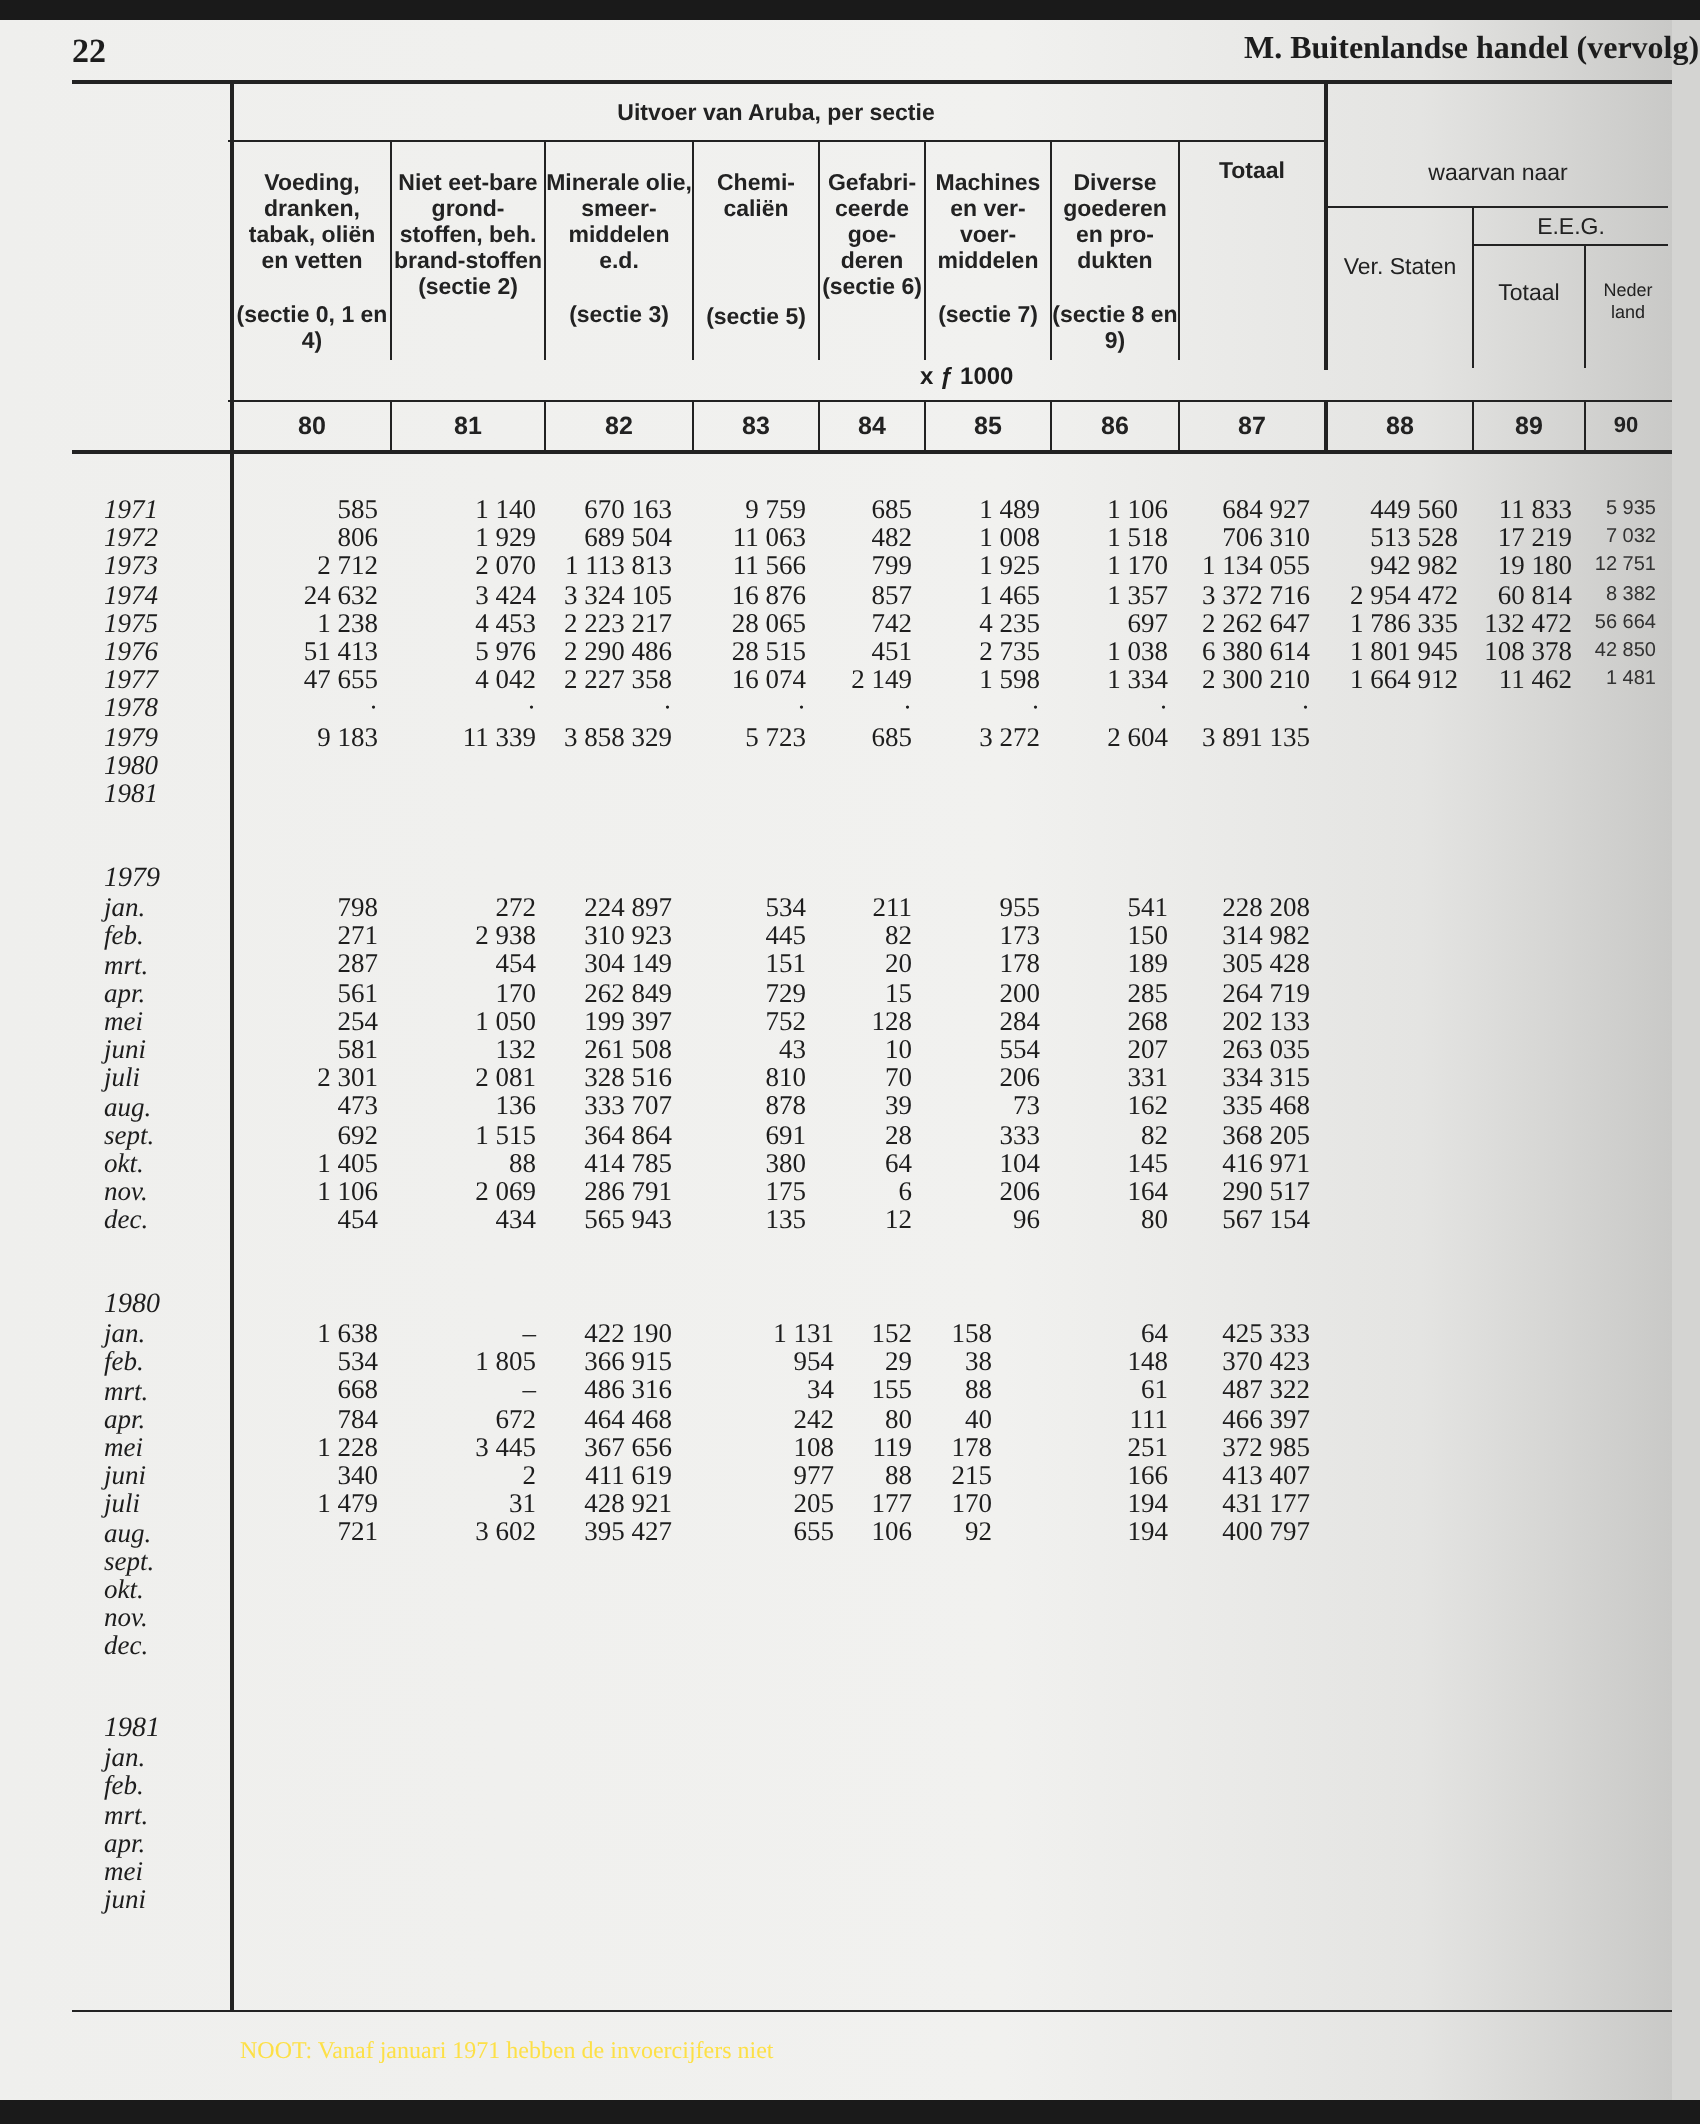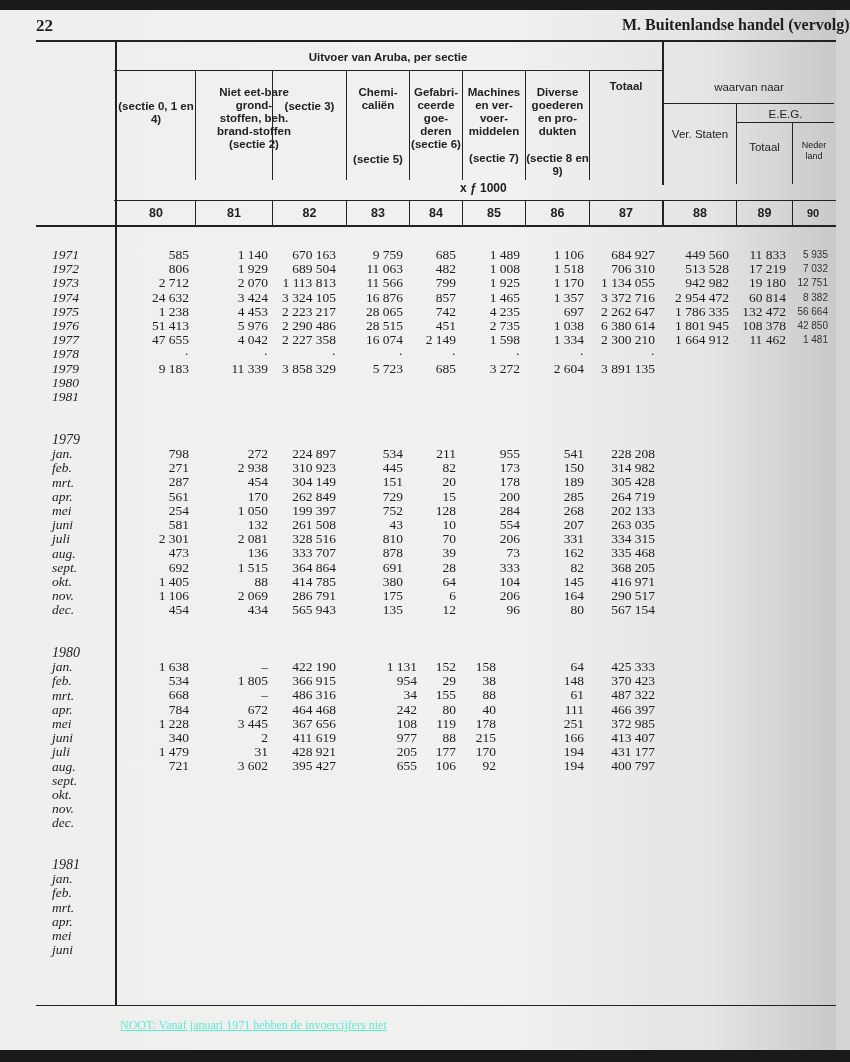--- a/index.html
+++ b/index.html
@@ -19,21 +19,21 @@
   .line { position: absolute; background: #222; }
   .hdr { position: absolute; font-family: "Liberation Sans", sans-serif; font-size: 11.5px; font-weight: bold; text-align: center; line-height: 13px; color: #222; }
   .colnum { position: absolute; font-family: "Liberation Sans", sans-serif; font-size: 12.5px; font-weight: bold; text-align: center; color: #222; }
   .unit { position: absolute; left: 460px; top: 181px; font-family: "Liberation Sans", sans-serif; font-size: 12px; font-weight: bold; }
   .label-col { position: absolute; left: 52px; width: 60px; font-style: italic; font-size: 13.5px; line-height: 14.2px; }
   .label-col div { height: 14.2px; }
   .label-col .yr { font-size: 14px; }
   .datacol { position: absolute; text-align: right; font-size: 13.5px; line-height: 14.2px; white-space: nowrap; }
   .datacol div { height: 14.2px; }
   .datacol.small { font-size: 10px; font-family: "Liberation Sans Narrow", "Liberation Sans", sans-serif; color: #333; }
-  .note { position: absolute; left: 120px; top: 1018px; font-size: 12px; color: #5eead4; white-space: nowrap; text-decoration: underline; }
+  .note { position: absolute; left: 120px; top: 1018px; font-size: 12px; color: #fde047; white-space: nowrap; }
 </style>
 </head>
 <body>
 
 <div class="page"></div>
 <div class="page-edge"></div>
 
 <div class="page-number">22</div>
 <div class="running-head">M. Buitenlandse handel (vervolg)</div>
 
@@ -65,27 +65,29 @@
 <div class="line" style="left:736px;top:104px;width:1px;height:80px;"></div>
 <div class="line" style="left:736px;top:200px;width:1px;height:25px;"></div>
 <div class="line" style="left:792px;top:122px;width:1px;height:62px;"></div>
 <div class="line" style="left:792px;top:200px;width:1px;height:25px;"></div>
 
 <div class="hdr" style="left:114px;top:51px;width:548px;">Uitvoer van Aruba, per sectie</div>
 <div class="hdr" style="left:664px;top:81px;width:170px;font-weight:normal;">waarvan naar</div>
 <div class="hdr" style="left:737px;top:108px;width:97px;font-weight:normal;">E.E.G.</div>
 
 <div class="hdr" style="left:118px;top:86px;width:76px;">
+  <div>Voeding, dranken, tabak, oliën en vetten</div>
   <div style="margin-top:14px;">(sectie 0, 1 en 4)</div>
 </div>
-<div class="hdr" style="left:196px;top:86px;width:76px;margin-left:20px;">
+<div class="hdr" style="left:196px;top:86px;width:76px;">
   <div>Niet eet-bare grond-stoffen, beh. brand-stoffen</div>
   <div>(sectie 2)</div>
 </div>
 <div class="hdr" style="left:273px;top:86px;width:73px;">
+  <div>Minerale olie, smeer-middelen e.d.</div>
   <div style="margin-top:14px;">(sectie 3)</div>
 </div>
 <div class="hdr" style="left:347px;top:86px;width:62px;">
   <div>Chemi-caliën</div>
   <div style="margin-top:41px;">(sectie 5)</div>
 </div>
 <div class="hdr" style="left:410px;top:86px;width:52px;">
   <div>Gefabri-ceerde goe-deren</div>
   <div style="margin-top:0;">(sectie 6)</div>
 </div>

